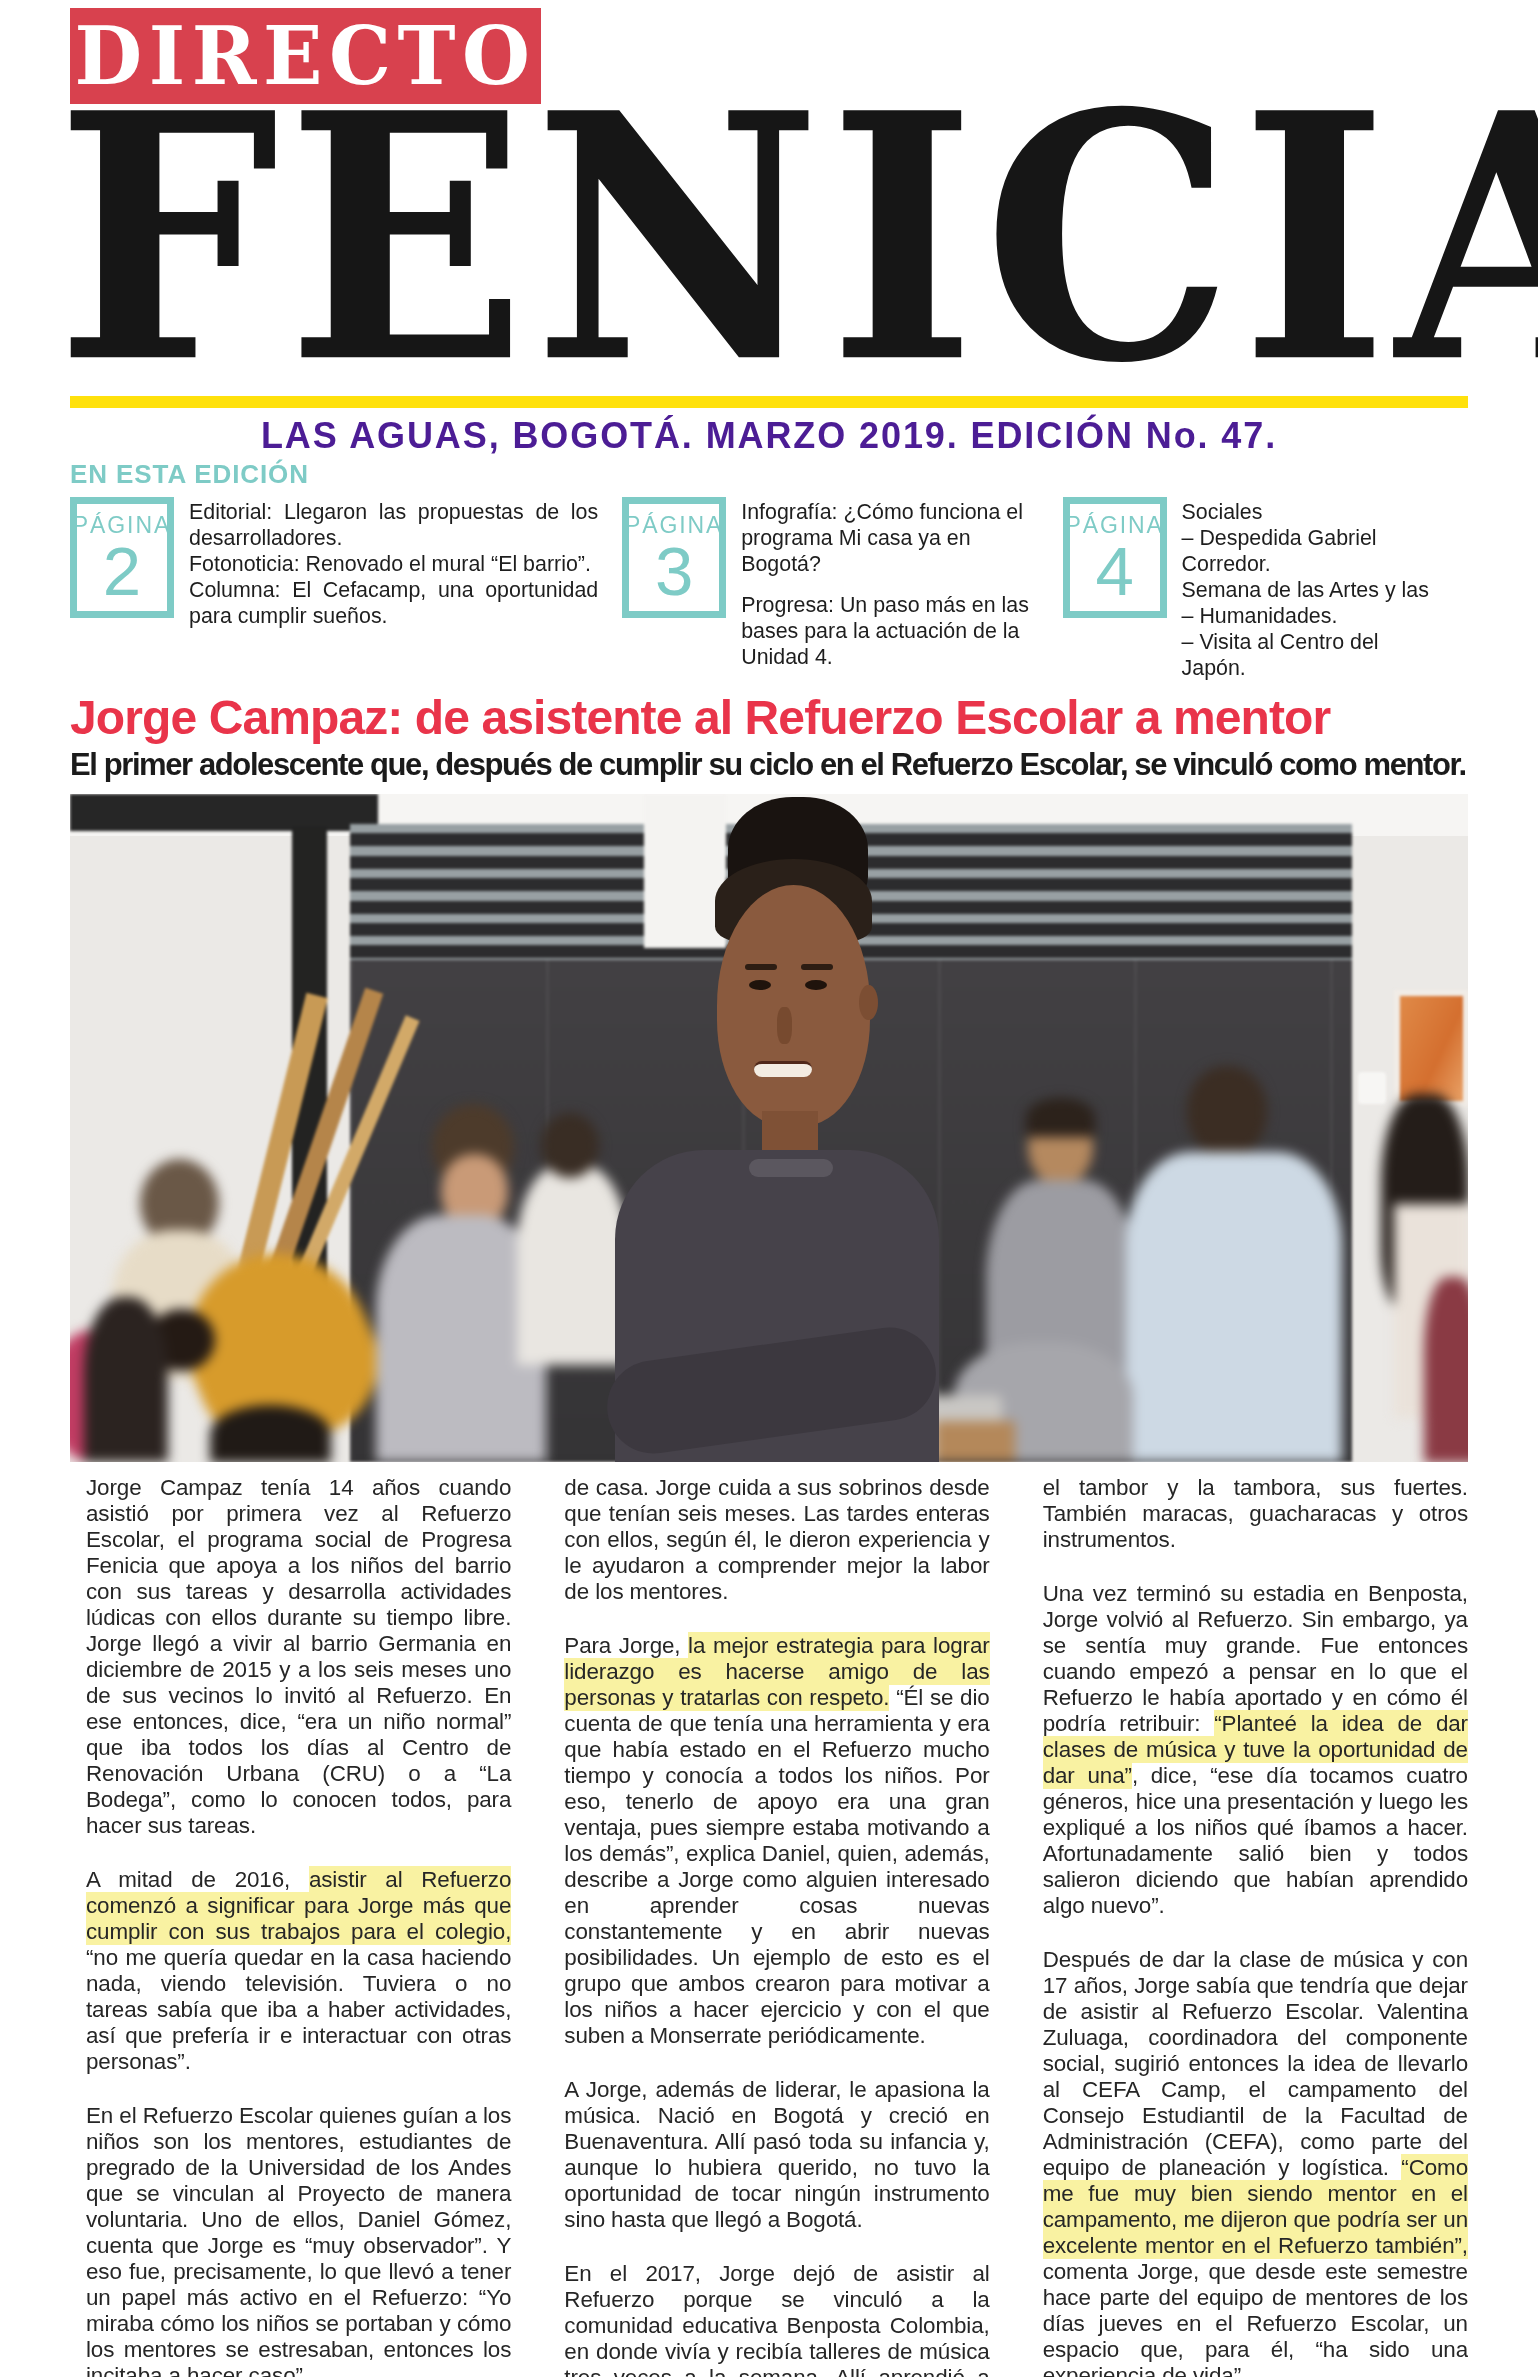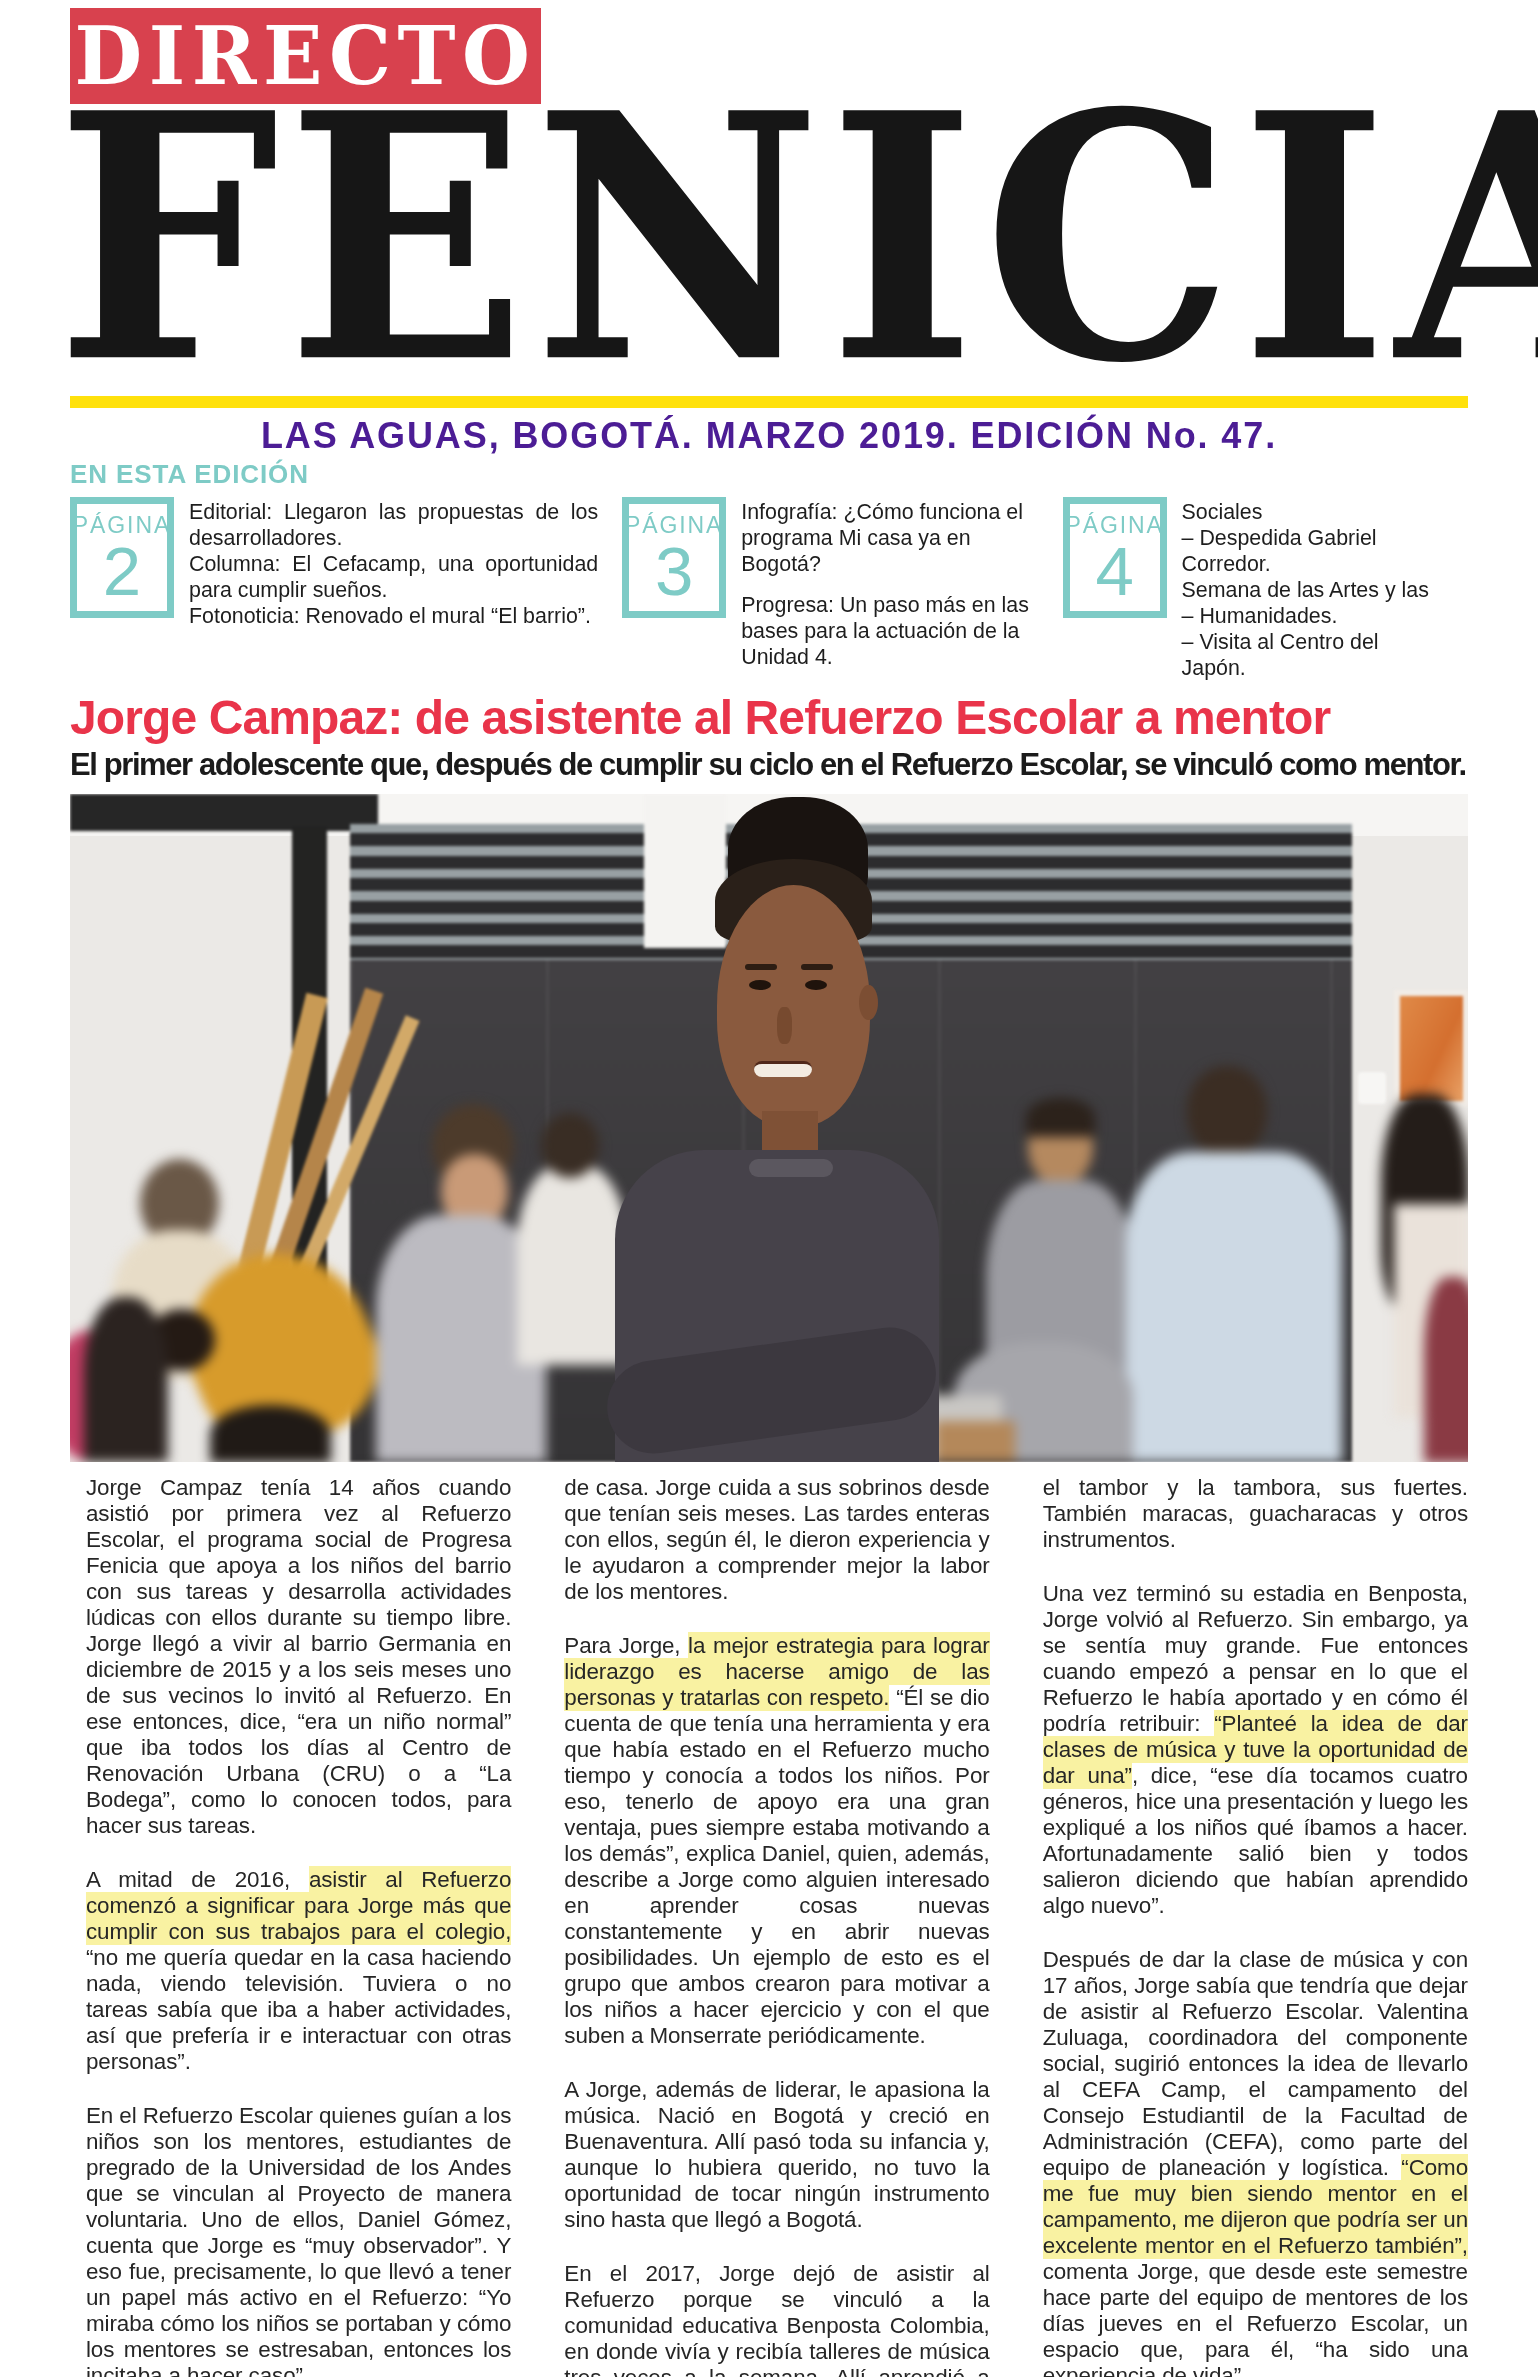--- a/index.html
+++ b/index.html
@@ -100,22 +100,22 @@
   <section>
     <div class="edition-heading">EN ESTA EDICIÓN</div>
     <div class="edition-row">
       <div class="edition-group">
         <div class="page-box">
           <span class="page-label">PÁGINA</span>
           <span class="page-number">2</span>
         </div>
         <div class="edition-entries">
             <div class="entry"><b>Editorial:</b> Llegaron las propuestas de los desarrolladores.</div>
+            <div class="entry"><b>Fotonoticia:</b> Renovado el mural “El barrio”.</div>
             <div class="entry"><b>Columna:</b> El Cefacamp, una oportunidad para cumplir sueños.</div>
-            <div class="entry"><b>Fotonoticia:</b> Renovado el mural “El barrio”.</div>
           </div>
       </div>
       <div class="edition-group">
         <div class="page-box">
           <span class="page-label">PÁGINA</span>
           <span class="page-number">3</span>
         </div>
         <div class="edition-entries">
             <div class="entry"><b>Infografía:</b> ¿Cómo funciona el programa Mi casa ya en Bogotá?</div>
             <div class="entry"><b>Progresa:</b> Un paso más en las bases para la actuación de la Unidad 4.</div>

